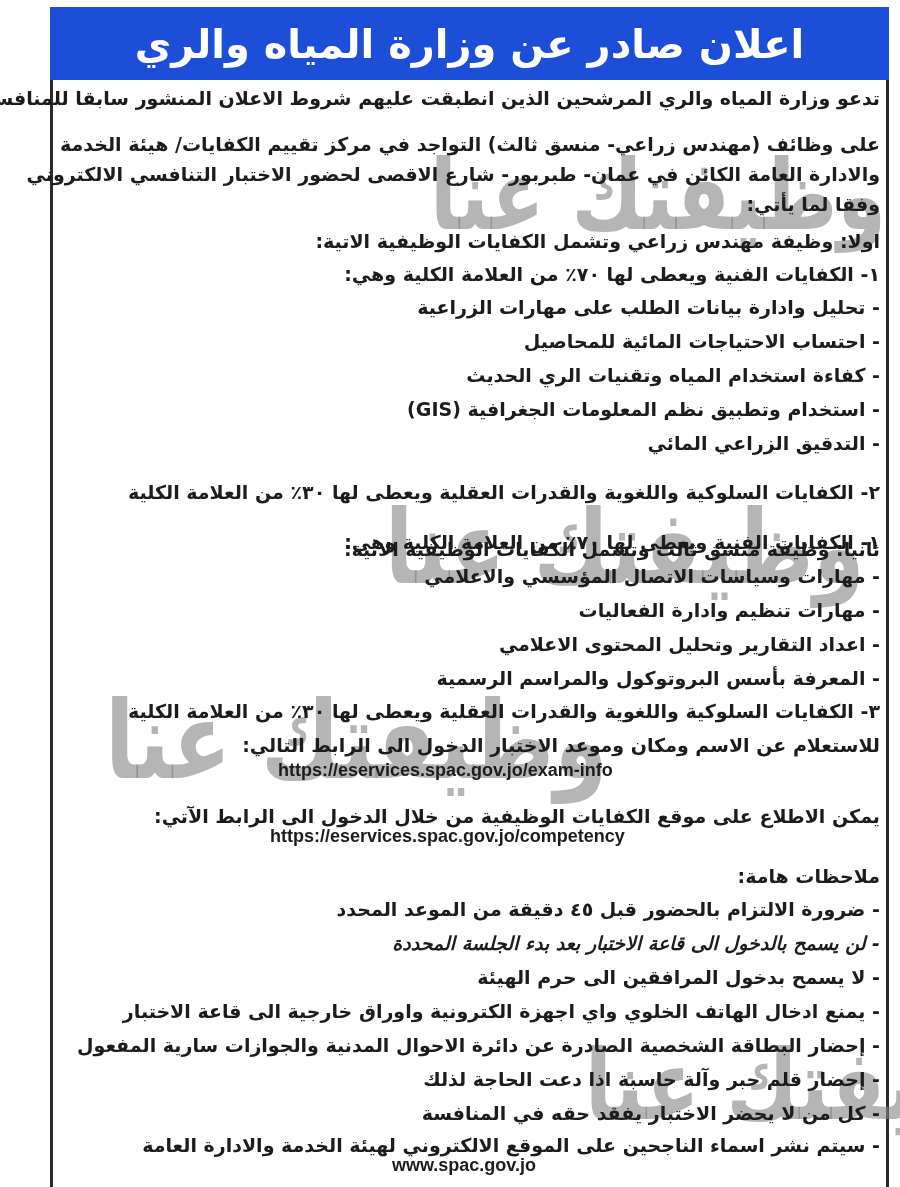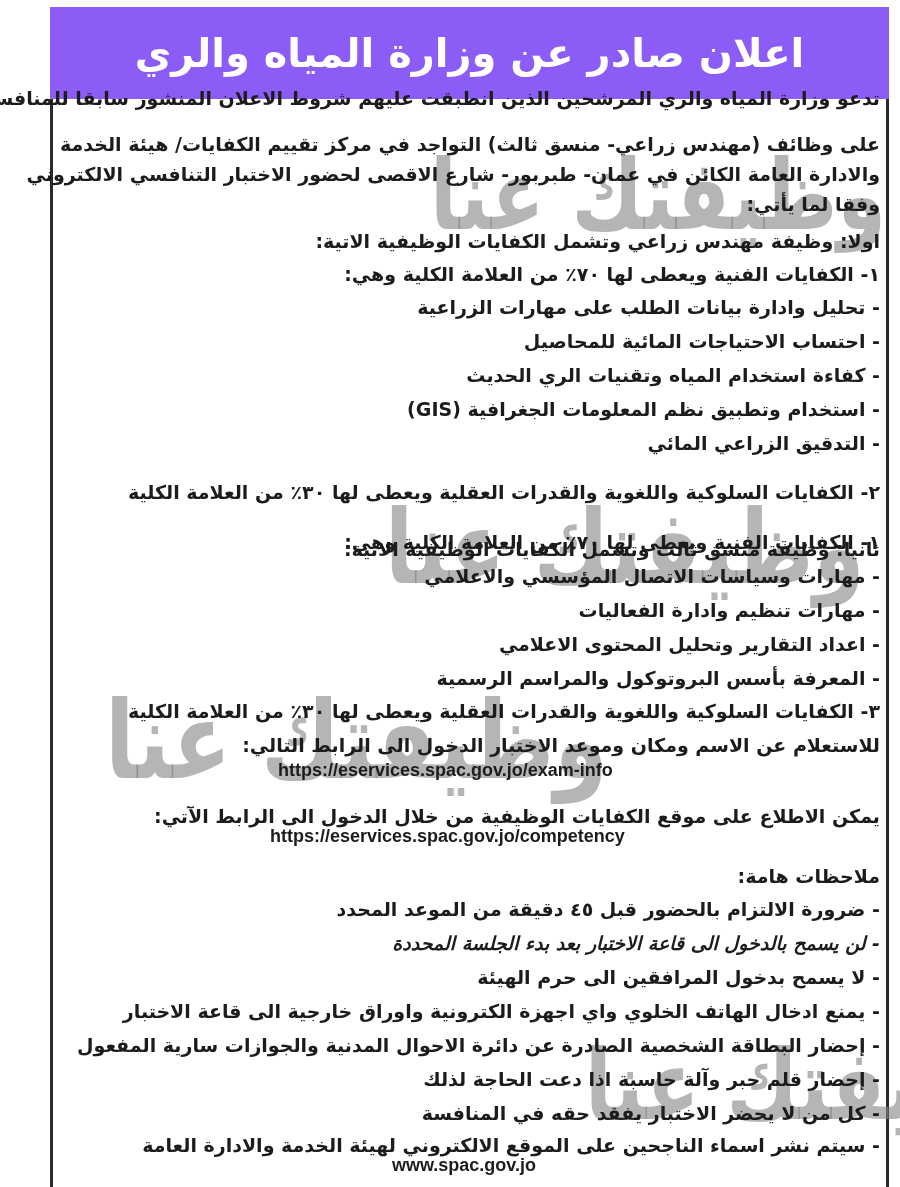--- a/index.html
+++ b/index.html
@@ -1,21 +1,21 @@
 <!DOCTYPE html>
 <html><head>
   <meta charset="utf-8">
   <style>
     html, body { margin: 0; padding: 0; background: #ffffff; }
     body { width: 900px; height: 1187px; position: relative; overflow: hidden;
            font-family: "DejaVu Sans", sans-serif; color: #1c1c1c; }
     .frame { position: absolute; left: 50px; top: 7px; width: 839px; height: 1180px;
              border-left: 3px solid #2a2a2a; border-right: 3px solid #2a2a2a; box-sizing: border-box; }
-    .banner { position: absolute; left: 50px; top: 7px; width: 839px; height: 92px;
-              background: #8b5cf6; box-sizing: border-box; display: flex; align-items: center; justify-content: center; }
+    .banner { position: absolute; left: 50px; top: 7px; width: 839px; height: 73px;
+              background: #1d4ed8; box-sizing: border-box; display: flex; align-items: center; justify-content: center; }
     .banner-title { color: #ffffff; font-weight: bold; font-size: 40px; direction: rtl; letter-spacing: 0px; }
     .content { position: absolute; left: 62px; top: 80px; width: 818px; direction: rtl; text-align: right; }
     .line { font-weight: bold; font-size: 19px; line-height: 32px; white-space: nowrap; position: absolute; right: 0; }
     .url { font-family: Liberation Sans, sans-serif; font-weight: bold; font-size: 18px; direction: ltr; position: absolute; }
     .watermark { position: absolute; color: rgba(120,120,120,0.55); font-weight: bold; direction: rtl;
                  white-space: nowrap; pointer-events: none; }
   </style>
 </head>
 <body>
 

